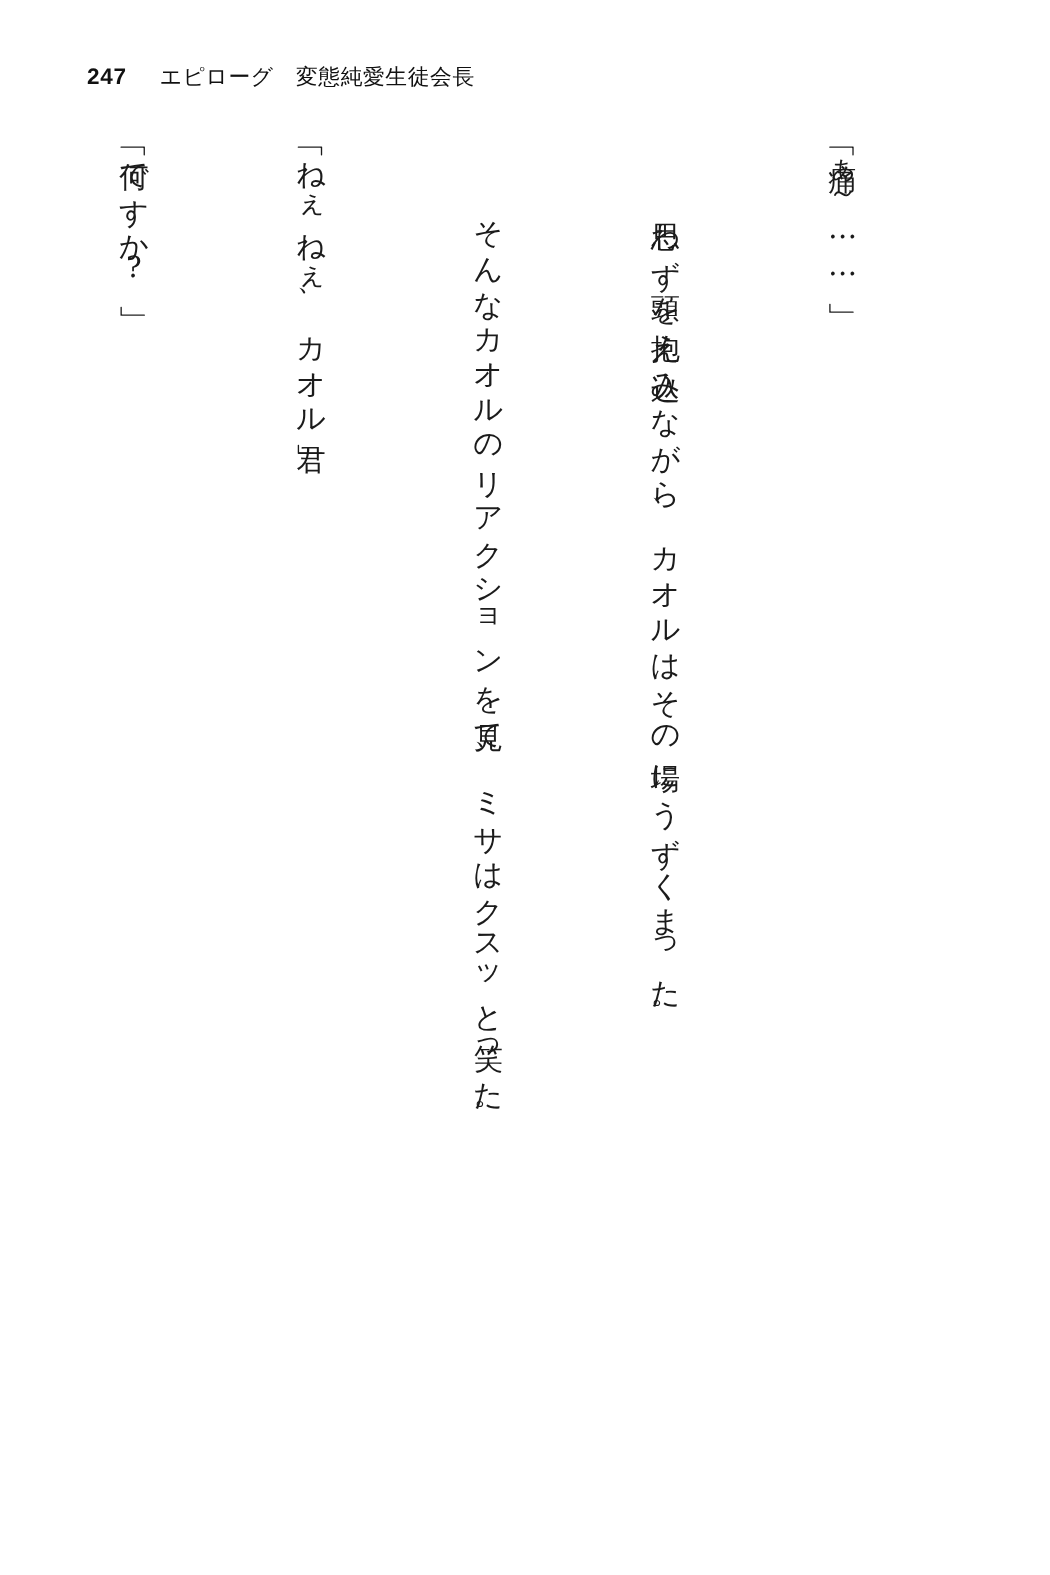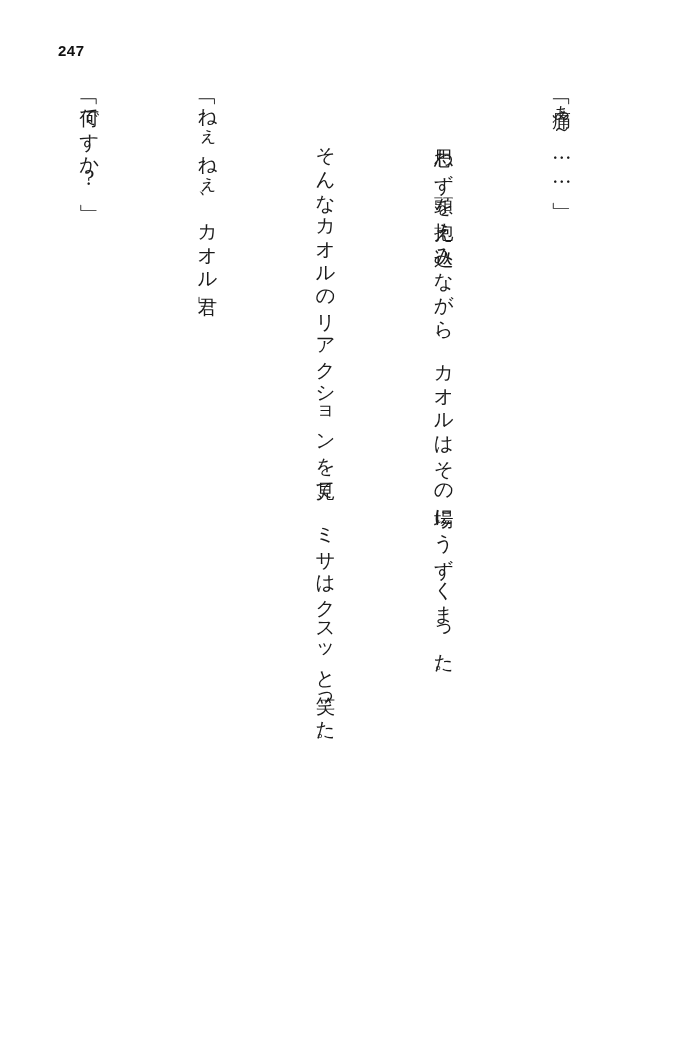--- a/index.html
+++ b/index.html
@@ -82,20 +82,21 @@
     text-indent: 19.5px;
   }
 </style>
 </head>
 <body>
 
 <div class="page">
 
   <div class="header">
     <span class="folio">247</span>
+    <span class="running-title">エピローグ　変態純愛生徒会長</span>
   </div>
 
   <div class="body-area">
     <div class="vtext">
       <p>「痛ぁ～……」</p>
       <p class="indent">　思わず頭を抱え込みながら、カオルはその場にうずくまった。</p>
       <p class="indent">　そんなカオルのリアクションを見て、ミサはクスッと笑った。</p>
       <p>「ねぇねぇ、カオル君」</p>
       <p>「何ですか?」</p>
       

